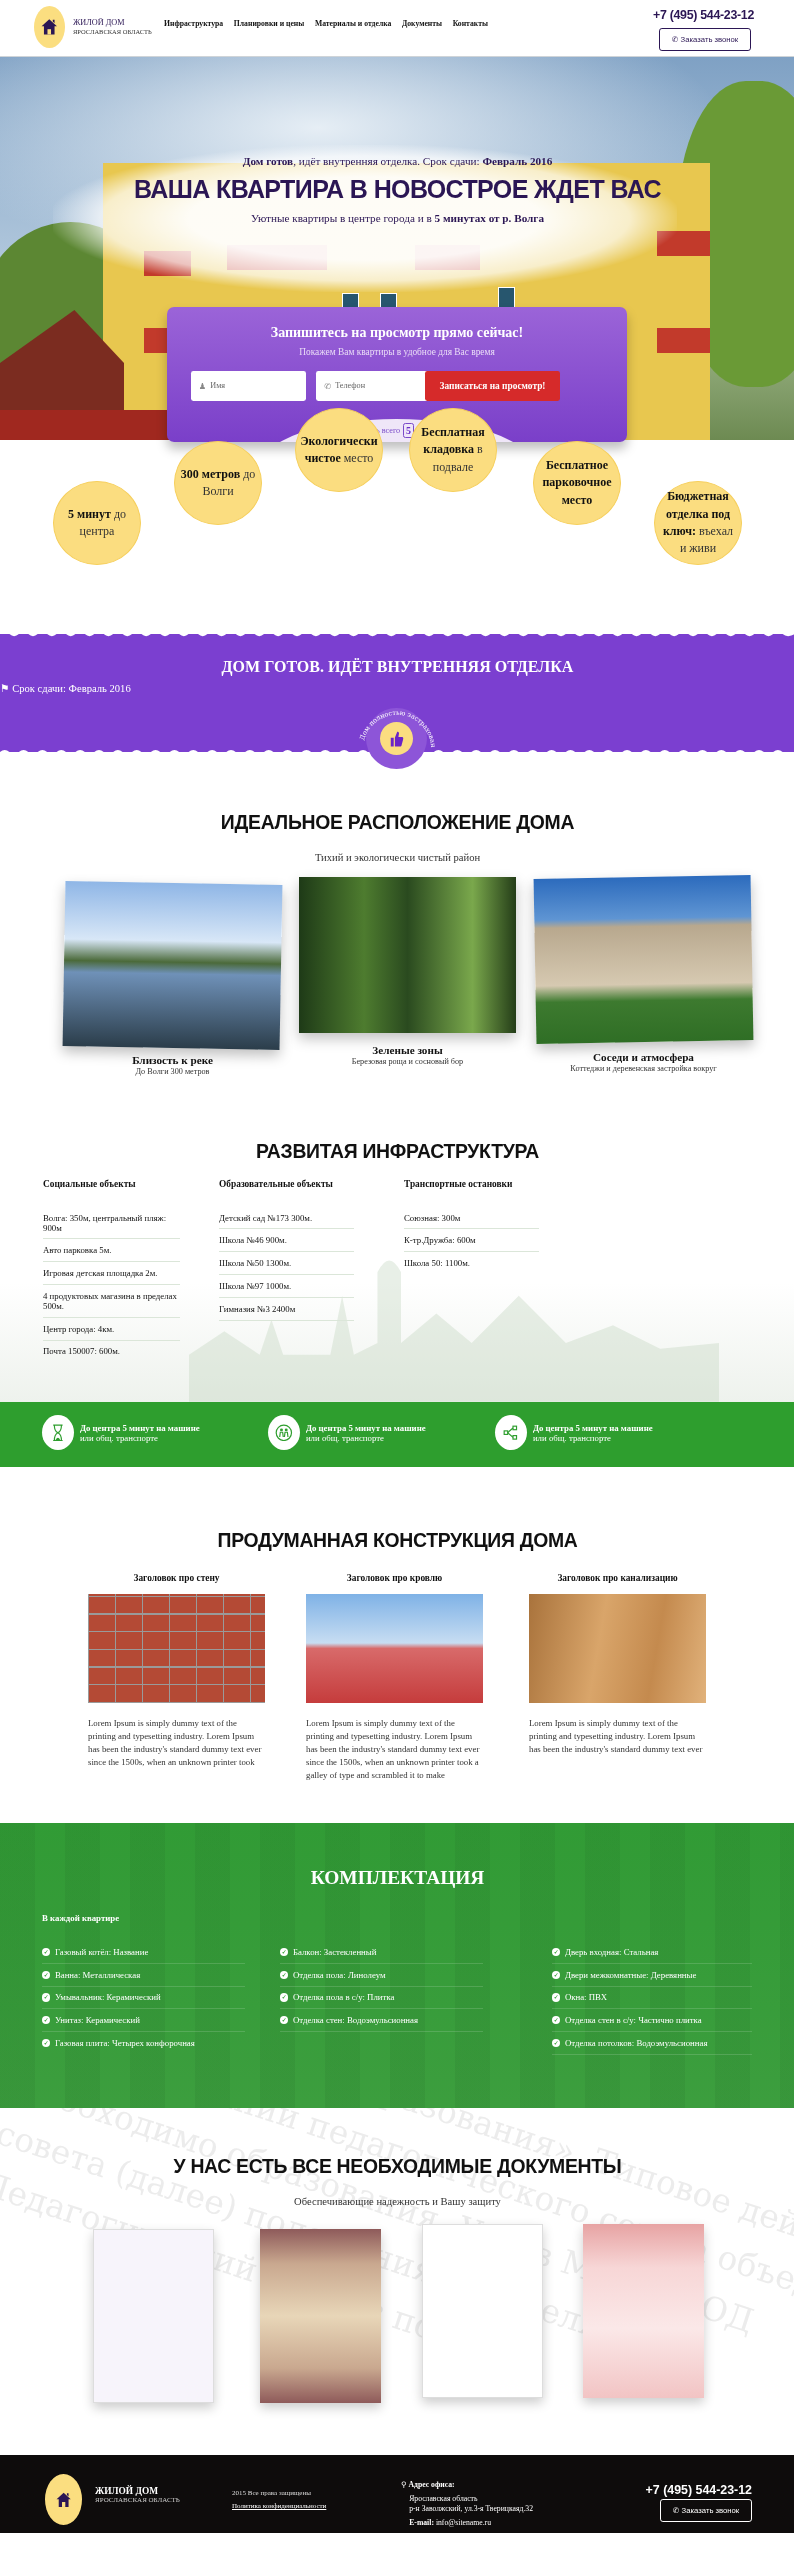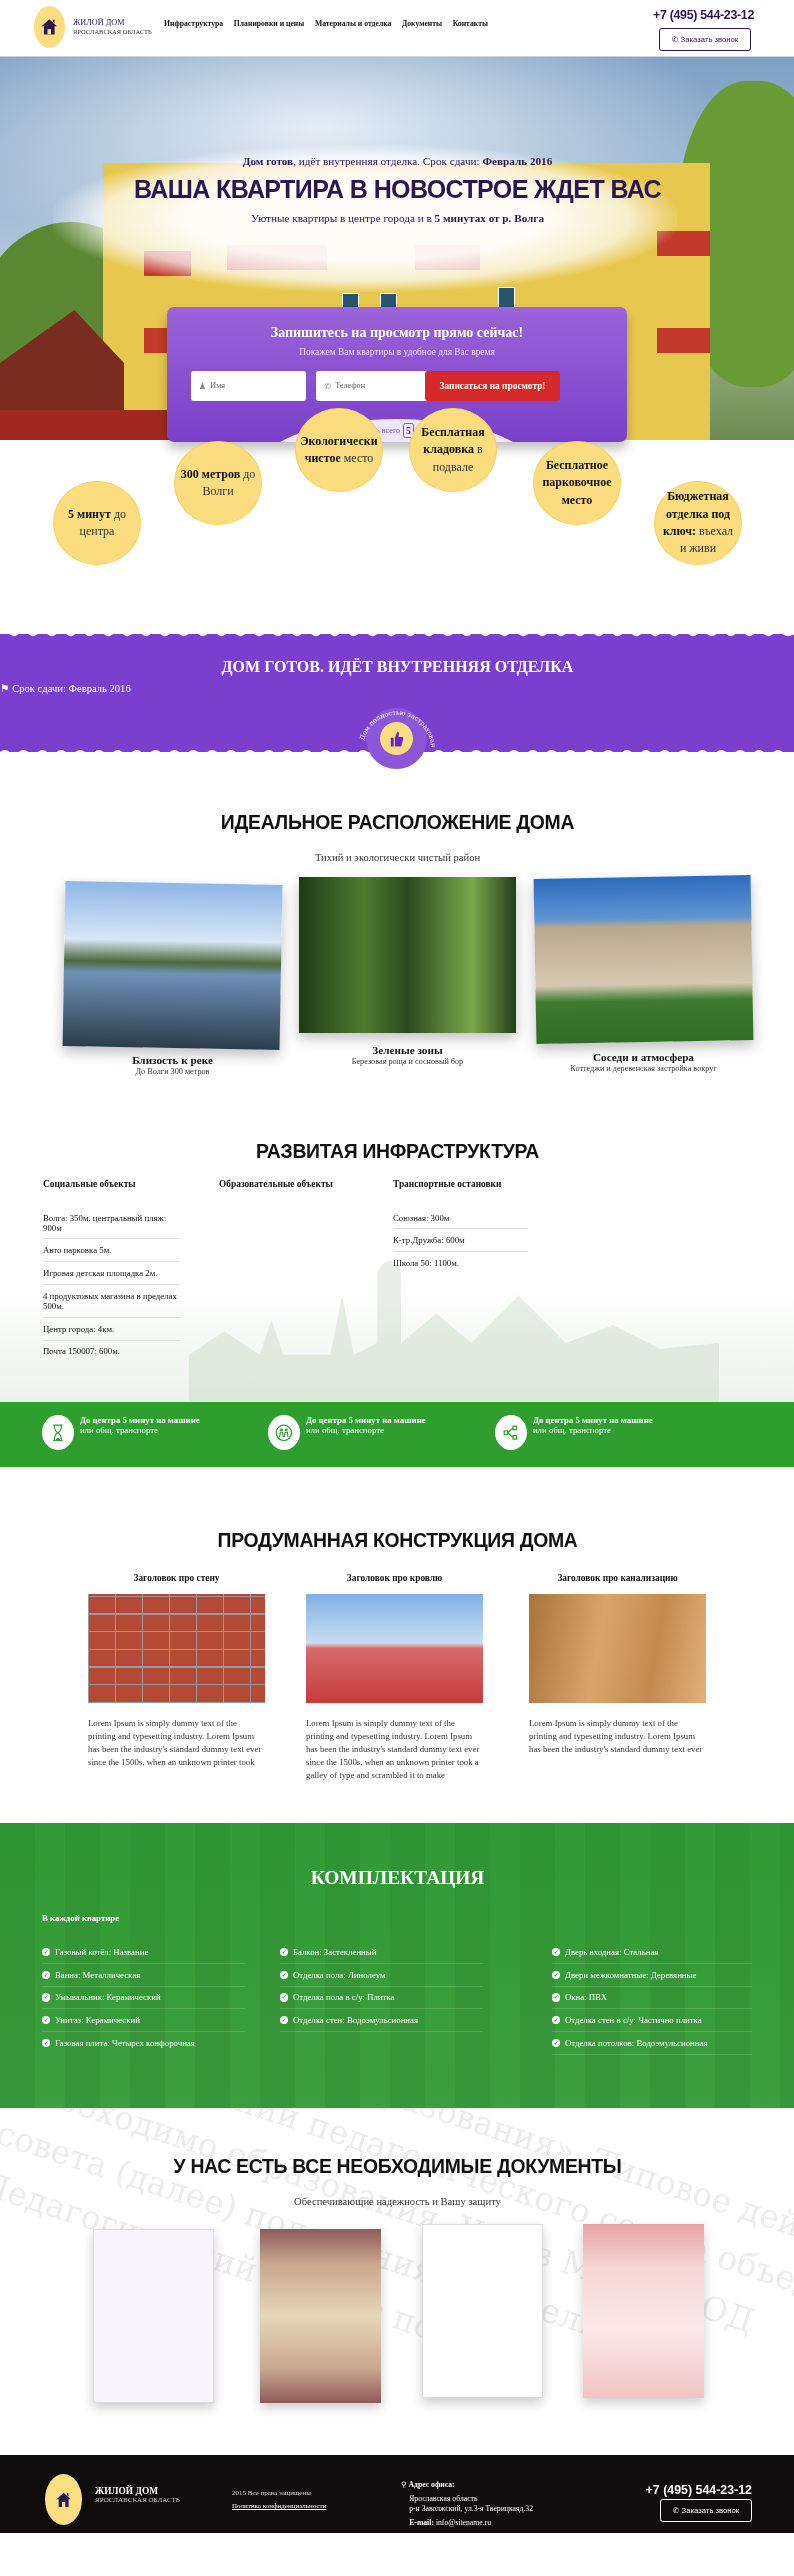--- a/index.html
+++ b/index.html
@@ -62,21 +62,21 @@
 .cap h3{font-size:11.2px;font-family:"Liberation Serif",serif}
 .cap p{font-size:8.2px;color:#333;font-family:"Liberation Serif",serif;line-height:1.5}
 .infra{position:relative;height:297px;padding-top:35px;background:linear-gradient(#fff 60%,#eef2ed 100%)}
 .town{position:absolute;left:189px;bottom:0;width:530px;height:177px;opacity:.35}
 .infra-cols{position:absolute;top:74px;left:43px;display:flex;gap:39px}
 .icol{width:135px}
 .icol:first-child{width:137px}
 .icol h4{font-size:9.4px;font-weight:bold;font-family:"Liberation Serif",serif;padding-bottom:17.7px}
 .icol li{list-style:none;font-size:8.8px;padding:5.9px 0 5.9px;border-bottom:0.6px solid #dbe6d9;font-family:"Liberation Serif",serif}
 .gband{position:relative;height:65px;background:#2e9e2e}
-.gitem{position:absolute;top:13px;display:flex;gap:5.9px;color:#fff}
+.gitem{position:absolute;top:13px;display:flex;align-items:center;gap:5.9px;color:#fff}
 .gcirc{width:32px;height:35px;border-radius:50%;background:#fff;display:flex;align-items:center;justify-content:center}
 .gt1{font-size:8.8px;font-weight:bold;font-family:"Liberation Serif",serif}
 .gt2{font-size:8.8px;font-family:"Liberation Serif",serif}
 .constr{height:356px;padding-top:62px}
 .cgrid{position:relative;margin-top:20.6px}
 .ccol{position:absolute;width:177px}
 .ccol h4{text-align:center;font-size:9.4px;font-family:"Liberation Serif",serif;margin-bottom:11.8px}
 .cimg{width:177px;height:109px}
 .ccol p{font-size:8.8px;line-height:1.47;color:#333;margin-top:14px;font-family:"Liberation Serif",serif}
 .kompl{position:relative;height:285px;background:linear-gradient(#319b35,#3c9e3e);color:#fff}
@@ -260,22 +260,29 @@
         <li>Волга: 350м, центральный пляж: 900м</li>
         <li>Авто парковка 5м.</li>
         <li>Игровая детская площадка 2м.</li>
         <li>4 продуктовых магазина в пределах 500м.</li>
         <li>Центр города: 4км.</li>
         <li style="border:none">Почта 150007: 600м.</li>
       </ul>
     </div>
     <div class="icol" style="margin-left:0">
       <h4>Образовательные объекты</h4>
-    </div>
-    <div class="icol" style="margin-left:0">
+      <ul>
+        <li>Детский сад №173 300м.</li>
+        <li>Школа №46 900м.</li>
+        <li>Школа №50 1300м.</li>
+        <li>Школа №97 1000м.</li>
+        <li>Гимназия №3 2400м</li>
+      </ul>
+    </div>
+    <div class="icol" style="margin-left:11px">
       <h4>Транспортные остановки</h4>
       <ul>
         <li>Союзная: 300м</li>
         <li>К-тр.Дружба: 600м</li>
         <li style="border:none">Школа 50: 1100м.</li>
       </ul>
     </div>
   </div>
 </section>
 

